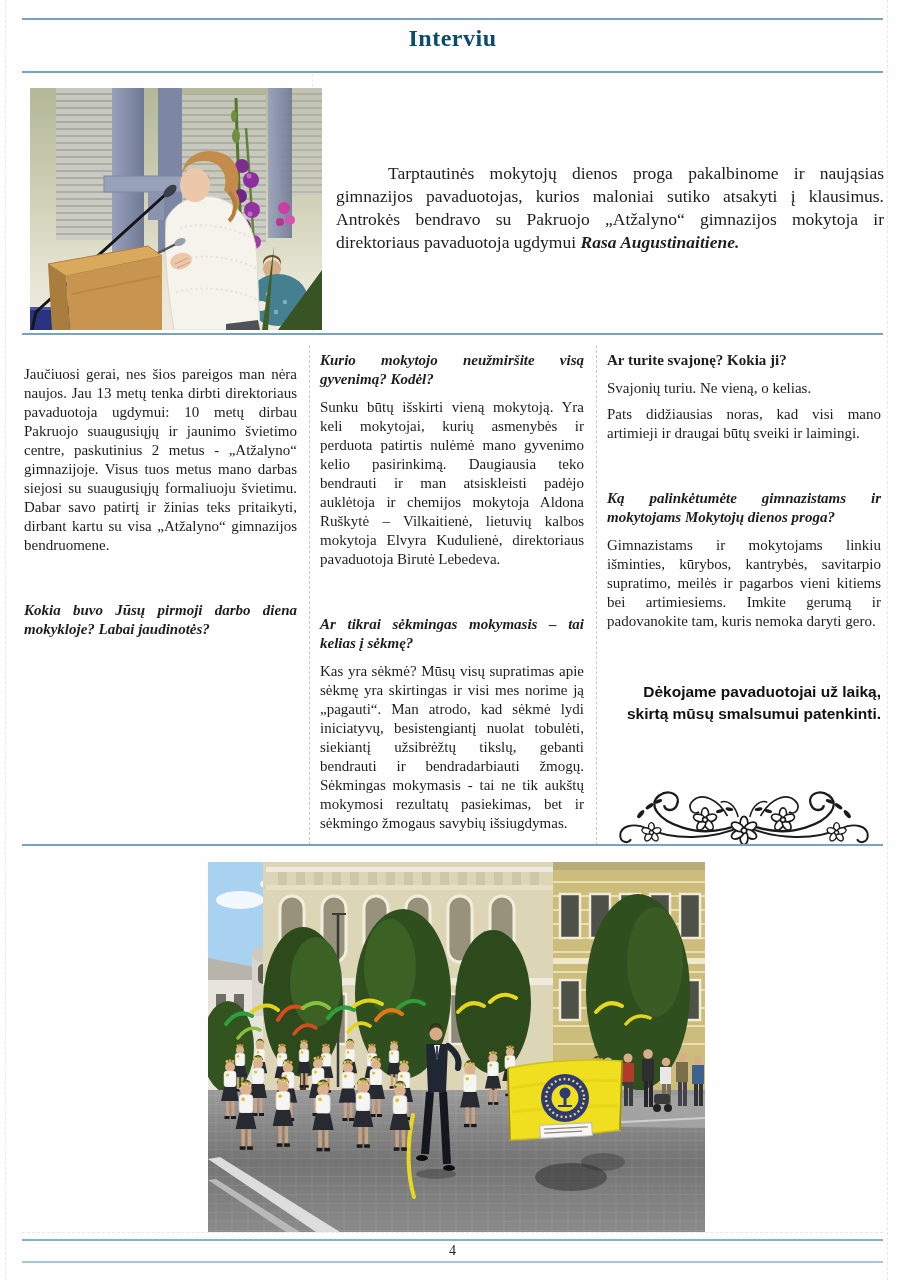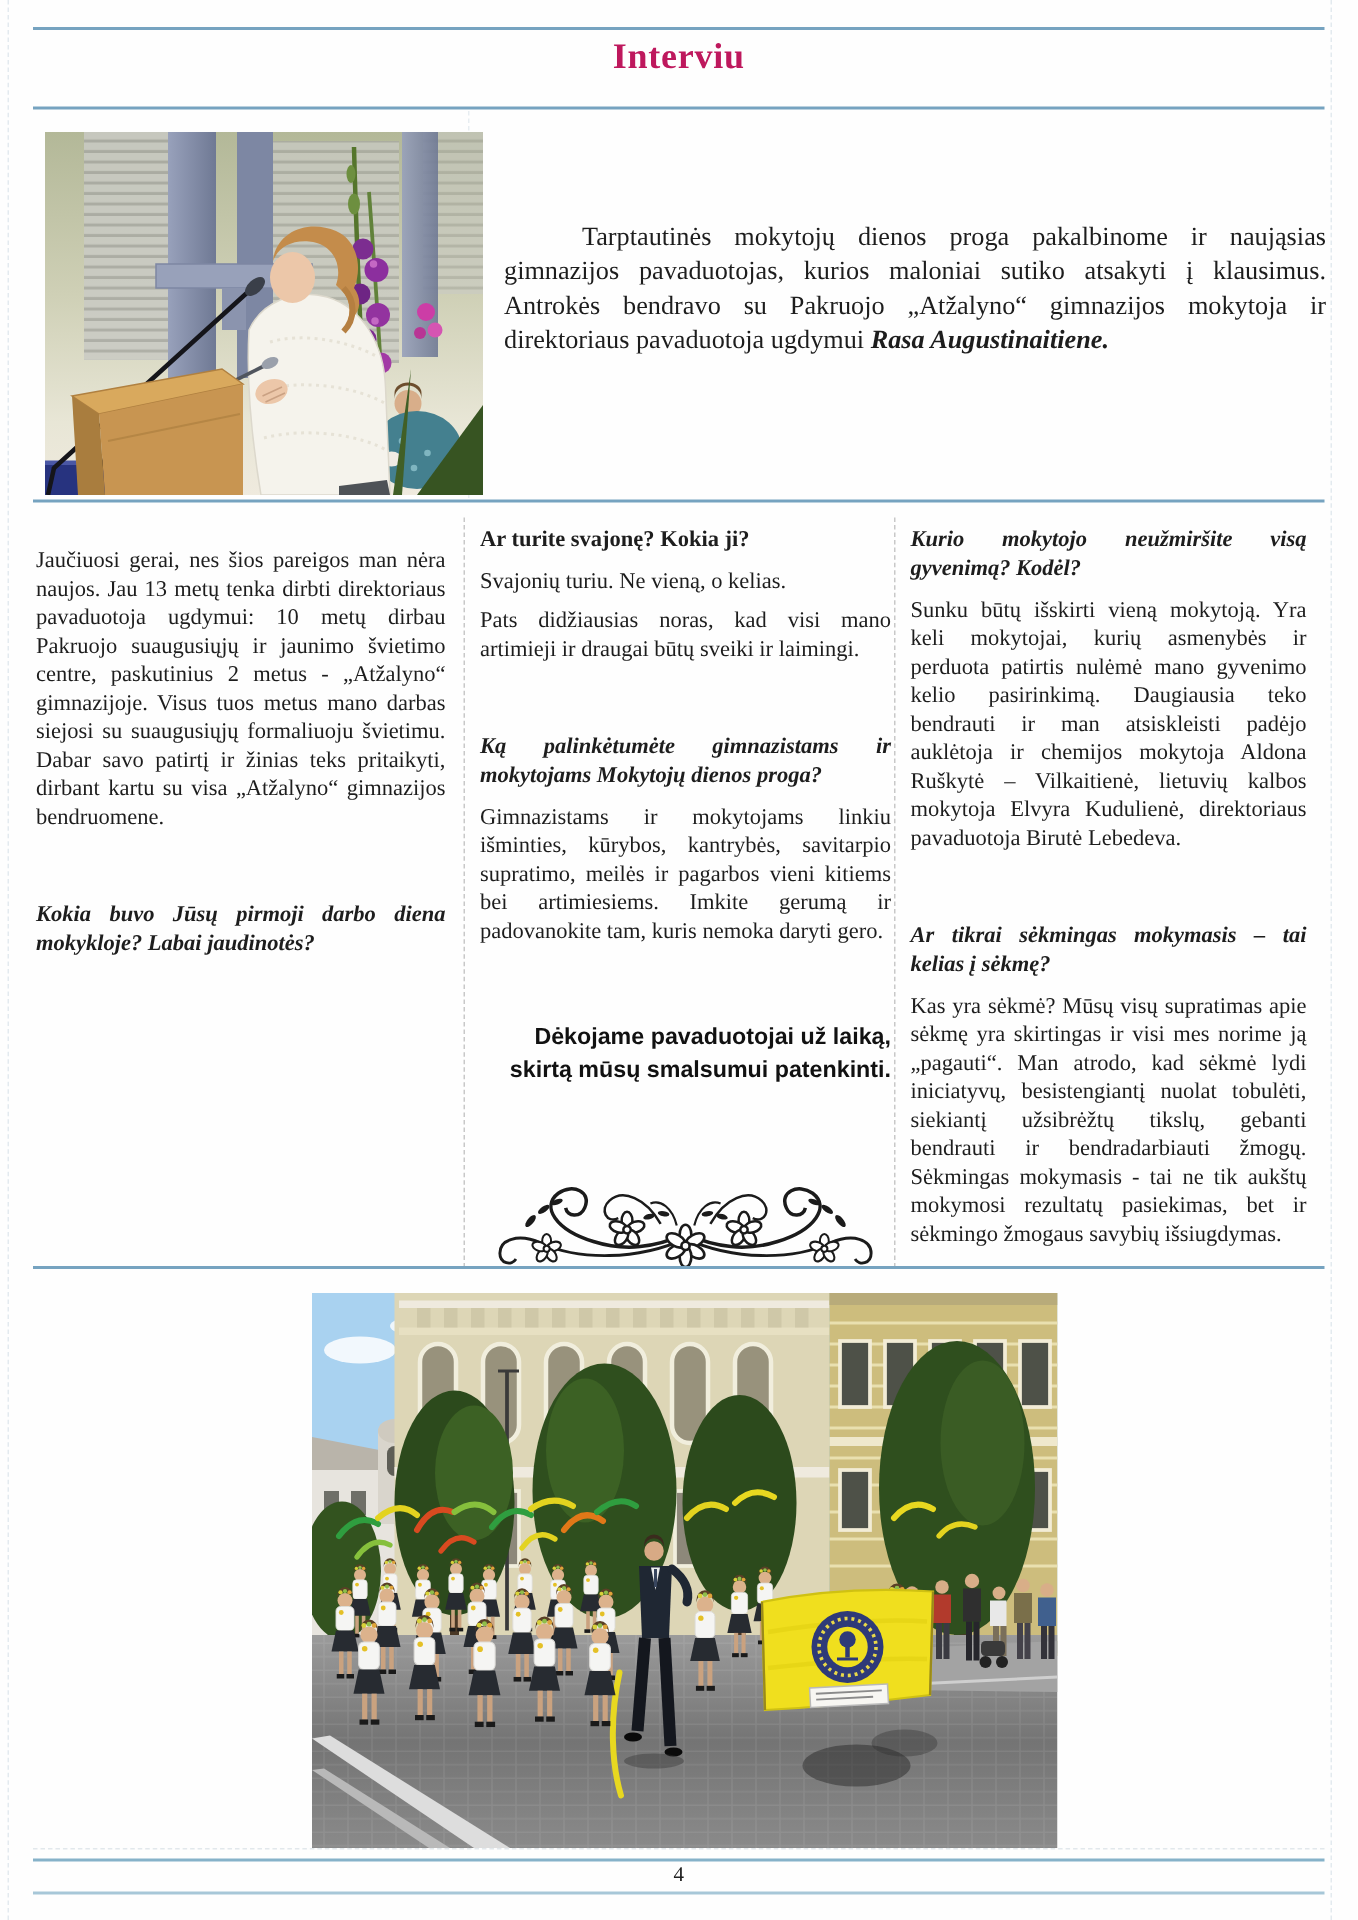--- a/index.html
+++ b/index.html
@@ -13,27 +13,27 @@
   .rule.photo-top{top:844px}
   .rule.foot-a{top:1239px;background:#86b2c9}
   .rule.foot-b{top:1261px;background:#a7c7d8}
   .hairline{position:absolute;left:22px;top:1232px;width:861px;border-top:1px dashed #e2e8ec;}
   
   .edge{position:absolute;top:0;height:1280px;border-left:1px dashed #e3eaef;}
   .edge.l{left:5px}.edge.r{left:887px}
   .vsep-top{position:absolute;left:312px;top:74px;height:258px;border-left:1px dashed #e7edf1;}
 
   .title{position:absolute;top:25px;left:0;width:905px;text-align:center;
-         font-size:24px;font-weight:bold;color:#be185d;letter-spacing:.5px;}
+         font-size:24px;font-weight:bold;color:#0c4a6e;letter-spacing:.5px;}
 
   .photo1{position:absolute;left:30px;top:88px;width:292px;height:242px;}
   .photo2{position:absolute;left:208px;top:862px;width:497px;height:370px;}
   .photo1 svg,.photo2 svg{display:block;width:100%;height:100%;}
 
-  .intro{position:absolute;left:336px;top:146px;width:548px;font-size:17.5px;
+  .intro{position:absolute;left:336px;top:162px;width:548px;font-size:17.5px;
          line-height:23px;text-align:justify;}
   .intro p{margin:0;text-indent:52px;}
   .intro .name{font-weight:bold;font-style:italic;}
 
   .cols{position:absolute;left:22px;top:345px;width:861px;height:500px;display:flex;}
   .col{width:287px;box-sizing:border-box;font-size:15px;line-height:19px;text-align:justify;}
   .col-1{padding:20px 12px 0 2px;}
   .col-2,.col-3{padding:6px 12px 0 10px;border-left:1px dashed #c8c8c8;}
   .col-3{padding-right:2px;}
   .q{font-weight:bold;font-style:italic;margin:46px 0 9px;}
@@ -157,20 +157,26 @@
       <span>Tarptautinės mokytojų dienos proga pakalbinome ir naująsias gimnazijos pavaduotojas, kurios maloniai sutiko atsakyti į klausimus. Antrokės bendravo su Pakruojo „Atžalyno“ gimnazijos mokytoja ir direktoriaus pavaduotoja ugdymui </span><span class="name">Rasa Augustinaitiene.</span>
     </p>
   </div>
 
   <div class="rule mid"></div>
 
   <div class="cols">
     <div class="col col-1">
       <p class="a">Jaučiuosi gerai, nes šios pareigos man nėra naujos. Jau 13 metų tenka dirbti direktoriaus pavaduotoja ugdymui: 10 metų dirbau Pakruojo suaugusiųjų ir jaunimo švietimo centre, paskutinius 2 metus - „Atžalyno“ gimnazijoje. Visus tuos metus mano darbas siejosi su suaugusiųjų formaliuoju švietimu. Dabar savo patirtį ir žinias teks pritaikyti, dirbant kartu su visa „Atžalyno“ gimnazijos bendruomene.</p>
       <p class="q">Kokia buvo Jūsų pirmoji darbo diena mokykloje? Labai jaudinotės?</p>
+    </div>
+    <div class="col col-2">
+      <p class="q first">Kurio mokytojo neužmiršite visą gyvenimą? Kodėl?</p>
+      <p class="a">Sunku būtų išskirti vieną mokytoją. Yra keli mokytojai, kurių asmenybės ir perduota patirtis nulėmė mano gyvenimo kelio pasirinkimą. Daugiausia teko bendrauti ir man atsiskleisti padėjo auklėtoja ir chemijos mokytoja Aldona Ruškytė – Vilkaitienė, lietuvių kalbos mokytoja Elvyra Kudulienė, direktoriaus pavaduotoja Birutė Lebedeva.</p>
+      <p class="q">Ar tikrai sėkmingas mokymasis – tai kelias į sėkmę?</p>
+      <p class="a">Kas yra sėkmė? Mūsų visų supratimas apie sėkmę yra skirtingas ir visi mes norime ją „pagauti“. Man atrodo, kad sėkmė lydi iniciatyvų, besistengiantį nuolat tobulėti, siekiantį užsibrėžtų tikslų, gebanti bendrauti ir bendradarbiauti žmogų. Sėkmingas mokymasis - tai ne tik aukštų mokymosi rezultatų pasiekimas, bet ir sėkmingo žmogaus savybių išsiugdymas.</p>
     </div>
     <div class="col col-3">
       <p class="q first roman">Ar turite svajonę? Kokia ji?</p>
       <p class="a">Svajonių turiu. Ne vieną, o kelias.</p>
       <p class="a follow">Pats didžiausias noras, kad visi mano artimieji ir draugai būtų sveiki ir laimingi.</p>
       <p class="q">Ką palinkėtumėte gimnazistams ir mokytojams Mokytojų dienos proga?</p>
       <p class="a">Gimnazistams ir mokytojams linkiu išminties, kūrybos, kantrybės, savitarpio supratimo, meilės ir pagarbos vieni kitiems bei artimiesiems. Imkite gerumą ir padovanokite tam, kuris nemoka daryti gero.</p>
       <div class="thanks">Dėkojame pavaduotojai už laiką, skirtą mūsų smalsumui patenkinti.</div>
       <div class="flourish">
         <svg width="266" height="76" viewBox="0 0 270 78">
@@ -209,26 +215,20 @@
               <use href="#flw5" transform="translate(40,57) scale(0.95)"></use>
               <use href="#flw5" transform="translate(95,44) scale(1.15)"></use>
             </g>
           </defs>
           <use href="#halfFl"></use>
           <use href="#halfFl" transform="translate(270,0) scale(-1,1)"></use>
           <use href="#flw6" transform="translate(135,55)"></use>
         </svg>
       </div>
     </div>
-    <div class="col col-2">
-      <p class="q first">Kurio mokytojo neužmiršite visą gyvenimą? Kodėl?</p>
-      <p class="a">Sunku būtų išskirti vieną mokytoją. Yra keli mokytojai, kurių asmenybės ir perduota patirtis nulėmė mano gyvenimo kelio pasirinkimą. Daugiausia teko bendrauti ir man atsiskleisti padėjo auklėtoja ir chemijos mokytoja Aldona Ruškytė – Vilkaitienė, lietuvių kalbos mokytoja Elvyra Kudulienė, direktoriaus pavaduotoja Birutė Lebedeva.</p>
-      <p class="q">Ar tikrai sėkmingas mokymasis – tai kelias į sėkmę?</p>
-      <p class="a">Kas yra sėkmė? Mūsų visų supratimas apie sėkmę yra skirtingas ir visi mes norime ją „pagauti“. Man atrodo, kad sėkmė lydi iniciatyvų, besistengiantį nuolat tobulėti, siekiantį užsibrėžtų tikslų, gebanti bendrauti ir bendradarbiauti žmogų. Sėkmingas mokymasis - tai ne tik aukštų mokymosi rezultatų pasiekimas, bet ir sėkmingo žmogaus savybių išsiugdymas.</p>
-    </div>
   </div>
 
   <div class="rule photo-top"></div>
 
   <div class="photo2">
     <svg viewBox="0 0 497 370" preserveAspectRatio="none">
       <defs>
         <linearGradient id="stG" x1="0" y1="0" x2="0" y2="1">
           <stop offset="0" stop-color="#9b9b9b"></stop>
             <stop offset="0.5" stop-color="#747474"></stop>

